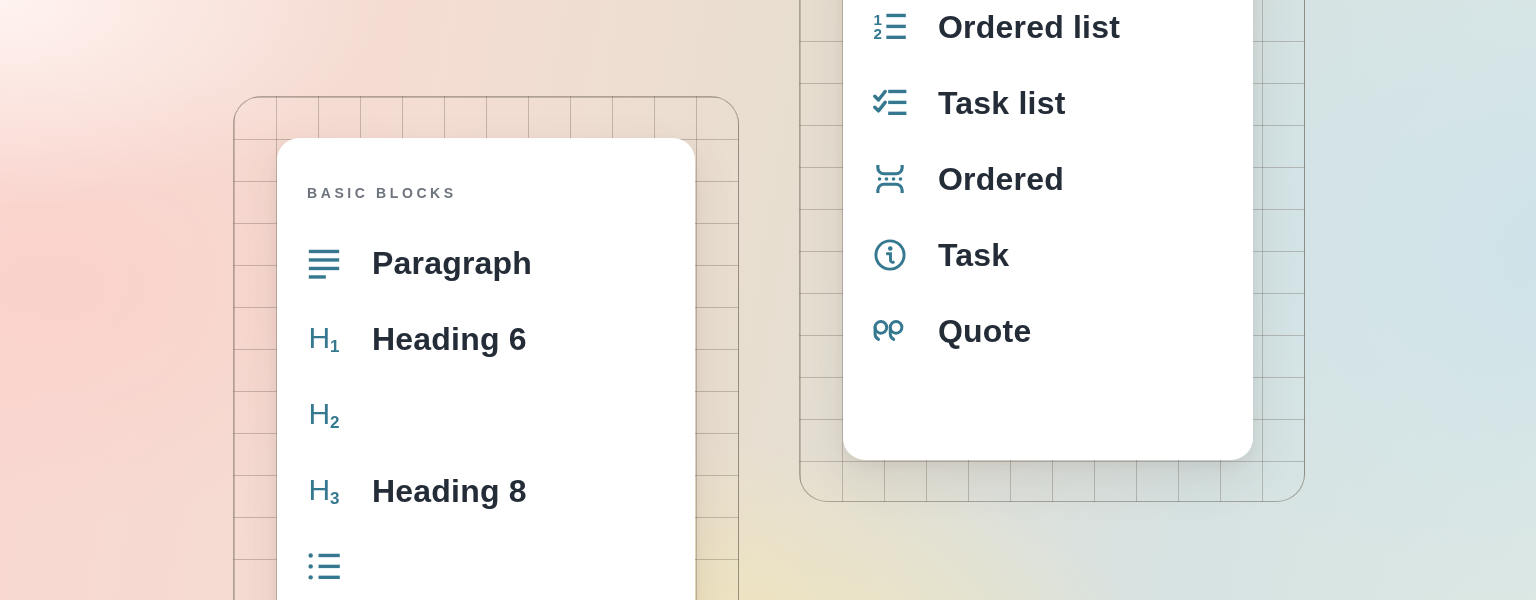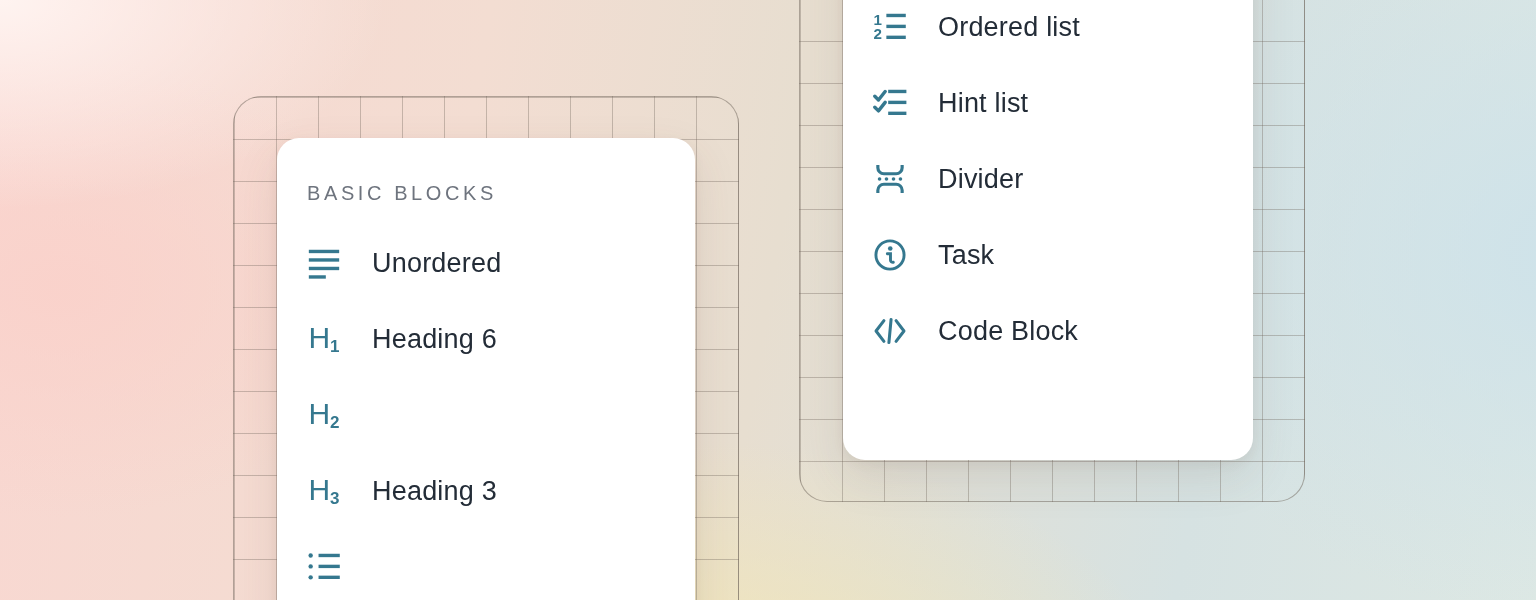--- a/index.html
+++ b/index.html
@@ -24,29 +24,29 @@
   .grid-left{left:233px;top:96px;width:504px;height:600px;border-radius:28px;}
   .grid-right{left:799px;top:-44px;width:504px;height:544px;border-radius:28px;}
   .panel{
     position:absolute;background:var(--panel-bg);border-radius:22px;box-sizing:border-box;
     box-shadow:0 18px 45px rgba(95,70,55,0.12), 0 4px 12px rgba(95,70,55,0.06);
   }
   .panel-left{left:277px;top:138px;width:418px;height:520px;padding-top:44px;}
   .panel-right{left:843px;top:-87px;width:410px;height:547px;padding-top:76px;}
   .panel-title{
     margin:0 0 21px 30px;height:22px;line-height:22px;
-    font-size:20px;font-weight:400;letter-spacing:3.6px;color:var(--title-color);
+    font-size:14px;font-weight:700;letter-spacing:3.6px;color:var(--title-color);
   }
   .menu-item{display:flex;align-items:center;height:76px;padding-left:30px;cursor:pointer;}
   .icon-box{
     width:34px;height:34px;flex:none;margin-right:31px;
     display:flex;align-items:center;justify-content:center;color:var(--accent);
   }
   .icon-box svg{display:block;}
-  .menu-item .label{font-size:27px;font-weight:400;color:var(--label-color);letter-spacing:0.2px;white-space:nowrap;}
+  .menu-item .label{font-size:32px;font-weight:700;color:var(--label-color);letter-spacing:0.2px;white-space:nowrap;}
   .h-icon{font-size:30px;font-weight:400;line-height:1;color:var(--accent);letter-spacing:-1px;}
   .h-icon sub{font-size:17px;font-weight:700;vertical-align:-4px;letter-spacing:0;margin-left:1px;}
 </style>
 </head>
 <body style="--accent: #35788f; --label-color: #232c37; --title-color: #6e747e; --panel-bg: #ffffff; --grid-line: rgba(110,100,90,0.35); --grid-border: rgba(110,100,90,0.5);">
 
 <div class="grid grid-left"></div>
 <div class="grid grid-right"></div>
 
 <div class="panel panel-left">
@@ -54,38 +54,38 @@
   <div id="left-items">
       <div class="menu-item">
         <span class="icon-box">
           <svg xmlns="http://www.w3.org/2000/svg" width="34" height="34" viewBox="0 0 28 28" fill="none" stroke="currentColor" stroke-width="2.8">
       <line x1="1.5" y1="4.5" x2="26.5" y2="4.5"></line>
             <line x1="1.5" y1="11.5" x2="26.5" y2="11.5"></line>
       <line x1="1.5" y1="18.5" x2="26.5" y2="18.5"></line>
             <line x1="1.5" y1="25.5" x2="15.5" y2="25.5"></line>
           </svg>
         </span>
-        <span class="label">Unordered</span>
+        <span class="label">Paragraph</span>
       </div>
       <div class="menu-item">
         <span class="icon-box">
           <span class="h-icon">H<sub>1</sub></span>
         </span>
         <span class="label">Heading 6</span>
       </div>
       <div class="menu-item">
         <span class="icon-box">
           <span class="h-icon">H<sub>2</sub></span>
         </span>
       </div>
       <div class="menu-item">
         <span class="icon-box">
           <span class="h-icon">H<sub>3</sub></span>
         </span>
-        <span class="label">Heading 3</span>
+        <span class="label">Heading 8</span>
       </div>
       <div class="menu-item">
         <span class="icon-box">
           <svg xmlns="http://www.w3.org/2000/svg" width="34" height="34" viewBox="0 0 28 28" fill="none" stroke="currentColor" stroke-width="2.8">
       <circle cx="3" cy="4.5" r="1.8" fill="currentColor" stroke="none"></circle>
       <circle cx="3" cy="13.5" r="1.8" fill="currentColor" stroke="none"></circle>
       <circle cx="3" cy="22.5" r="1.8" fill="currentColor" stroke="none"></circle>
       <line x1="9.5" y1="4.5" x2="27" y2="4.5"></line>
             <line x1="9.5" y1="13.5" x2="27" y2="13.5"></line>
       <line x1="9.5" y1="22.5" x2="27" y2="22.5"></line>
@@ -112,49 +112,50 @@
       <div class="menu-item">
         <span class="icon-box">
           <svg xmlns="http://www.w3.org/2000/svg" width="34" height="34" viewBox="0 0 28 28" fill="none" stroke="currentColor" stroke-width="2.8">
       <line x1="12.5" y1="4.5" x2="27.5" y2="4.5"></line>
             <line x1="12.5" y1="13.5" x2="27.5" y2="13.5"></line>
       <line x1="12.5" y1="22.5" x2="27.5" y2="22.5"></line>
       <polyline points="1.5,8.5 4.5,11.5 10,4.5" stroke-linecap="round" stroke-linejoin="round"></polyline>
       <polyline points="1.5,17.5 4.5,20.5 10,13.5" stroke-linecap="round" stroke-linejoin="round"></polyline>
           </svg>
         </span>
-        <span class="label">Hint list</span>
+        <span class="label">Task list</span>
       </div>
       <div class="menu-item">
         <span class="icon-box">
           <svg xmlns="http://www.w3.org/2000/svg" width="34" height="34" viewBox="0 0 28 28" fill="none" stroke="currentColor" stroke-width="2.6">
       <path d="M4,2.5 v2.2 a5,5 0 0 0 5,5 h10 a5,5 0 0 0 5,-5 V2.5"></path>
       <path d="M4,25.5 v-2.2 a5,5 0 0 1 5,-5 h10 a5,5 0 0 1 5,5 v2.2"></path>
       <circle cx="5.4" cy="14" r="1.5" fill="currentColor" stroke="none"></circle>
       <circle cx="11.1" cy="14" r="1.5" fill="currentColor" stroke="none"></circle>
       <circle cx="16.9" cy="14" r="1.5" fill="currentColor" stroke="none"></circle>
       <circle cx="22.6" cy="14" r="1.5" fill="currentColor" stroke="none"></circle>
           </svg>
         </span>
-        <span class="label">Divider</span>
+        <span class="label">Ordered</span>
       </div>
       <div class="menu-item">
         <span class="icon-box">
           <svg xmlns="http://www.w3.org/2000/svg" width="34" height="34" viewBox="0 0 28 28" fill="none" stroke="currentColor" stroke-width="2.4">
       <circle cx="14" cy="14" r="11.6"></circle>
       <circle cx="14.2" cy="8.7" r="1.9" fill="currentColor" stroke="none"></circle>
       <path d="M11.8,13 h2.6 v5.2 a1.9,1.9 0 0 0 2.3,1.8" stroke-linecap="round"></path>
           </svg>
         </span>
         <span class="label">Task</span>
       </div>
       <div class="menu-item">
         <span class="icon-box">
-          <svg xmlns="http://www.w3.org/2000/svg" width="34" height="34" viewBox="0 0 28 28" fill="none" stroke="currentColor" stroke-width="2.5" stroke-linecap="round" stroke-linejoin="round">
-      <polyline points="9,5.5 2.5,14 9,22.5"></polyline>
-      <polyline points="19,5.5 25.5,14 19,22.5"></polyline>
-      <line x1="14.9" y1="4.5" x2="13.1" y2="23.5"></line>
+          <svg xmlns="http://www.w3.org/2000/svg" width="34" height="27" viewBox="0 0 30 24" fill="none" stroke="currentColor" stroke-width="2.6">
+      <circle cx="6.9" cy="8.3" r="5.2"></circle>
+      <path d="M1.7,8.3 V14 a5.6,5.6 0 0 0 3.1,5" stroke-linecap="round"></path>
+      <circle cx="20.4" cy="8.3" r="5.2"></circle>
+      <path d="M15.2,8.3 V14 a5.6,5.6 0 0 0 3.1,5" stroke-linecap="round"></path>
           </svg>
         </span>
-        <span class="label">Code Block</span>
+        <span class="label">Quote</span>
       </div>
     </div>
 </div>
 
 </body></html>

